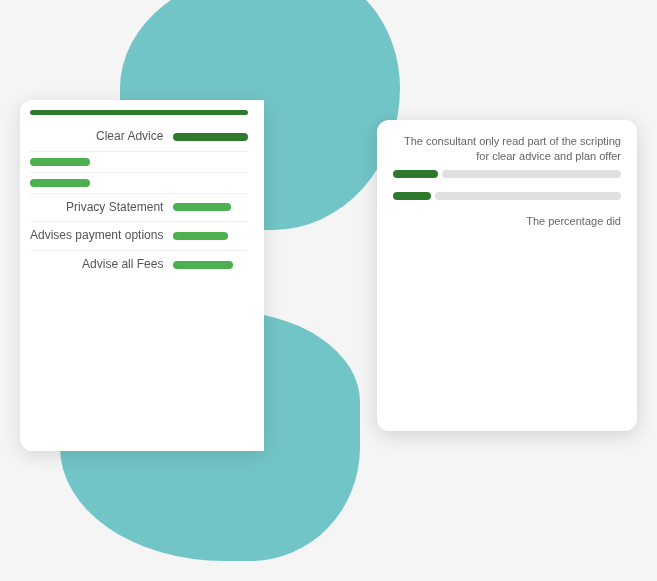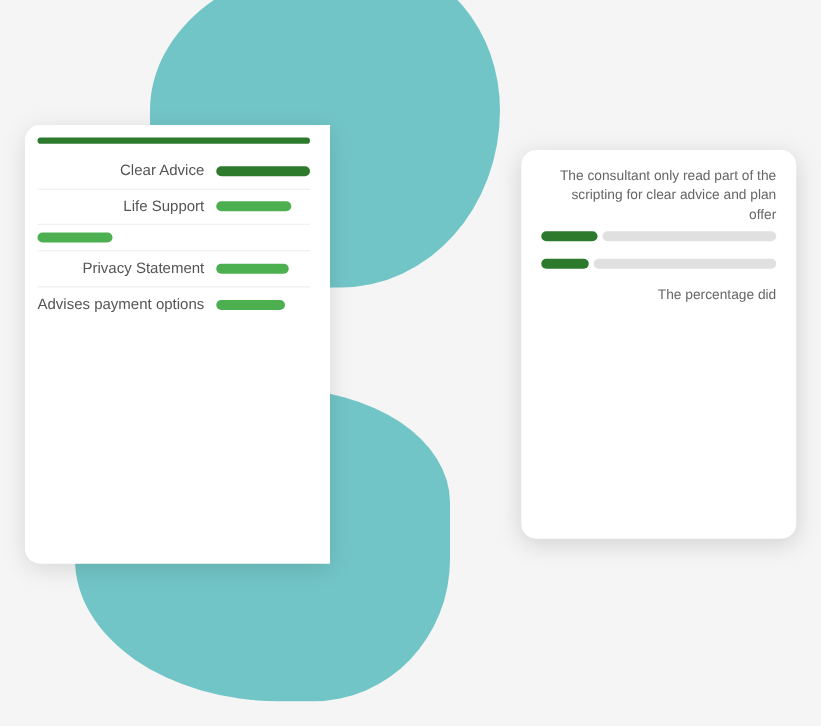--- a/index.html
+++ b/index.html
@@ -89,21 +89,21 @@
     .bar-full {
       height: 8px;
       border-radius: 4px;
     }
 
     
     .right-panel {
       background: white;
       border-radius: 12px;
       padding: 14px 16px;
-      width: 220px;
+      width: 260px;
       box-shadow: 0 4px 20px rgba(0,0,0,0.15);
       z-index: 3;
       position: absolute;
       right: 0;
       top: 20px;
       bottom: 20px;
     }
 
     .detail-item {
       margin-bottom: 14px;
@@ -157,40 +157,45 @@
 
   <div class="left-panel">
 
   <div class="row-item">
         <span class="row-label">Clear Advice</span>
         <div class="bar-container">
           <div class="bar-full" style="width: 95px; background: rgb(45, 122, 45);"></div>
         </div>
       </div>
       <div class="row-item">
-        <span class="row-label">Life Support</span>
         <div class="bar-container">
           <div class="bar-full" style="width: 60px; background: rgb(76, 175, 80);"></div>
         </div>
       </div>
       <div class="row-item">
         <div class="bar-container">
           <div class="bar-full" style="width: 60px; background: rgb(76, 175, 80);"></div>
         </div>
       </div>
       <div class="row-item">
         <span class="row-label">Privacy Statement</span>
         <div class="bar-container">
           <div class="bar-full" style="width: 58px; background: rgb(76, 175, 80);"></div>
         </div>
       </div>
       <div class="row-item">
         <span class="row-label">Advises payment options</span>
         <div class="bar-container">
           <div class="bar-full" style="width: 55px; background: rgb(76, 175, 80);"></div>
+        </div>
+      </div>
+      <div class="row-item">
+        <span class="row-label">Advise all Fees</span>
+        <div class="bar-container">
+          <div class="bar-full" style="width: 60px; background: rgb(76, 175, 80);"></div>
         </div>
       </div>
     </div>
 
   <div class="right-panel">
 
   <div class="detail-item">
         <div class="detail-text">The consultant only read part of the scripting for clear advice and plan offer</div>
         <div class="detail-bar-track">
           <div class="detail-bar-fill" style="width: 45px; background: rgb(45, 122, 45); margin-right: 4px;"></div>

